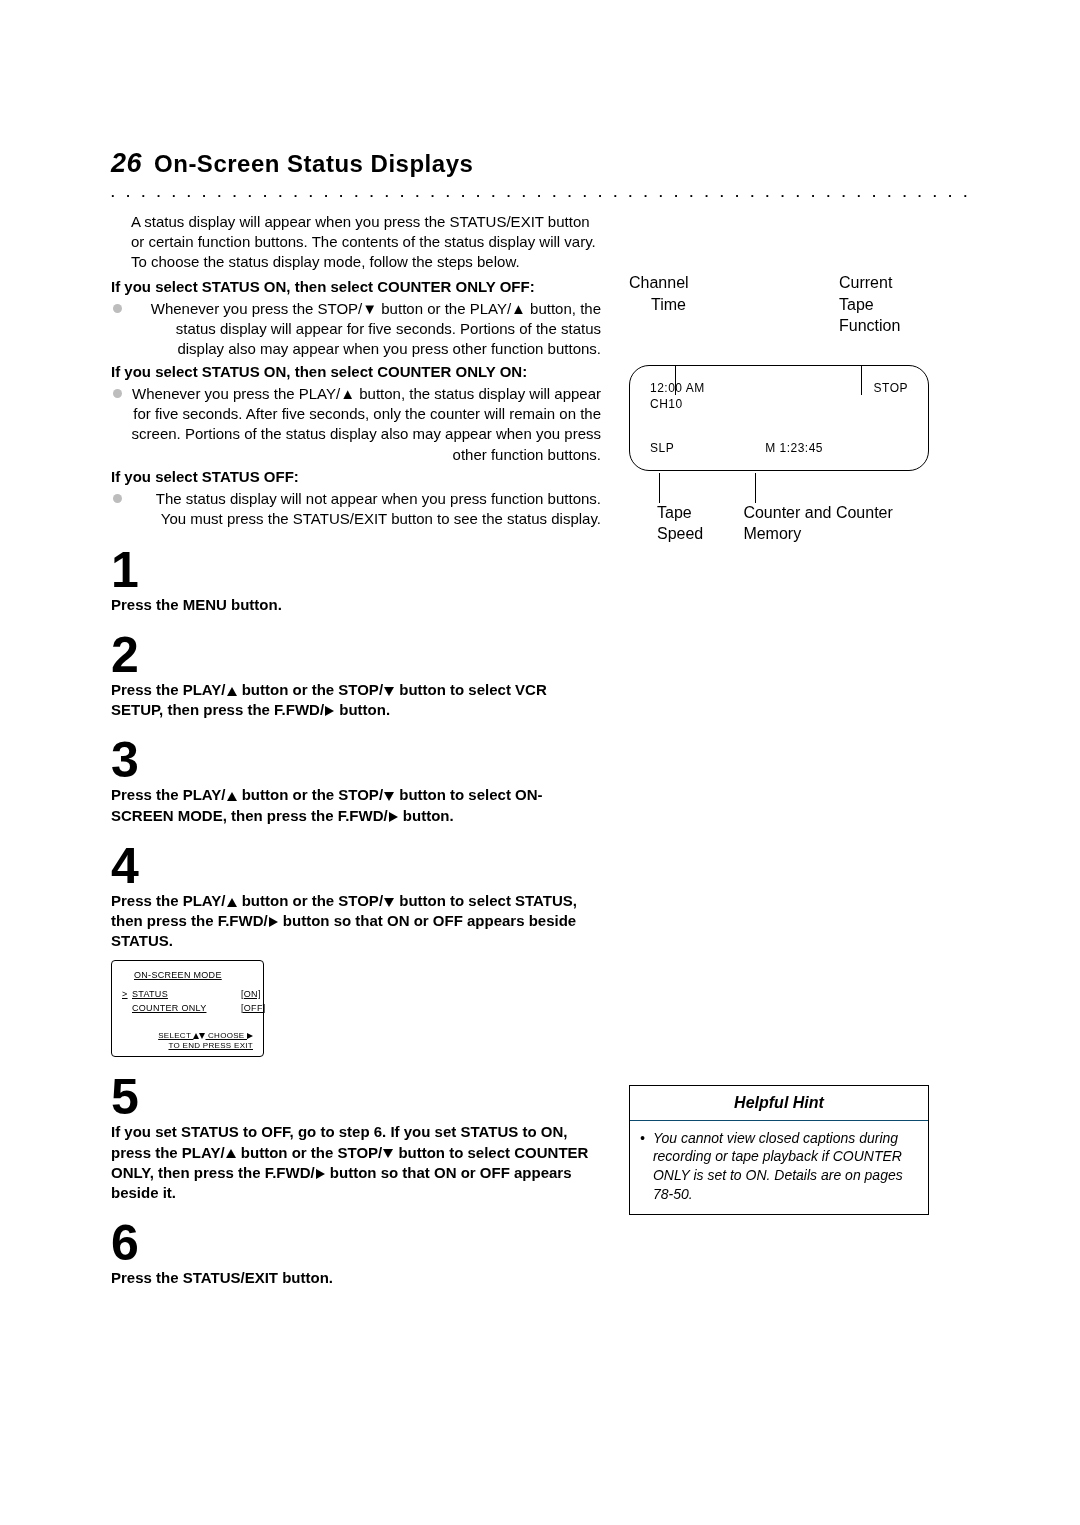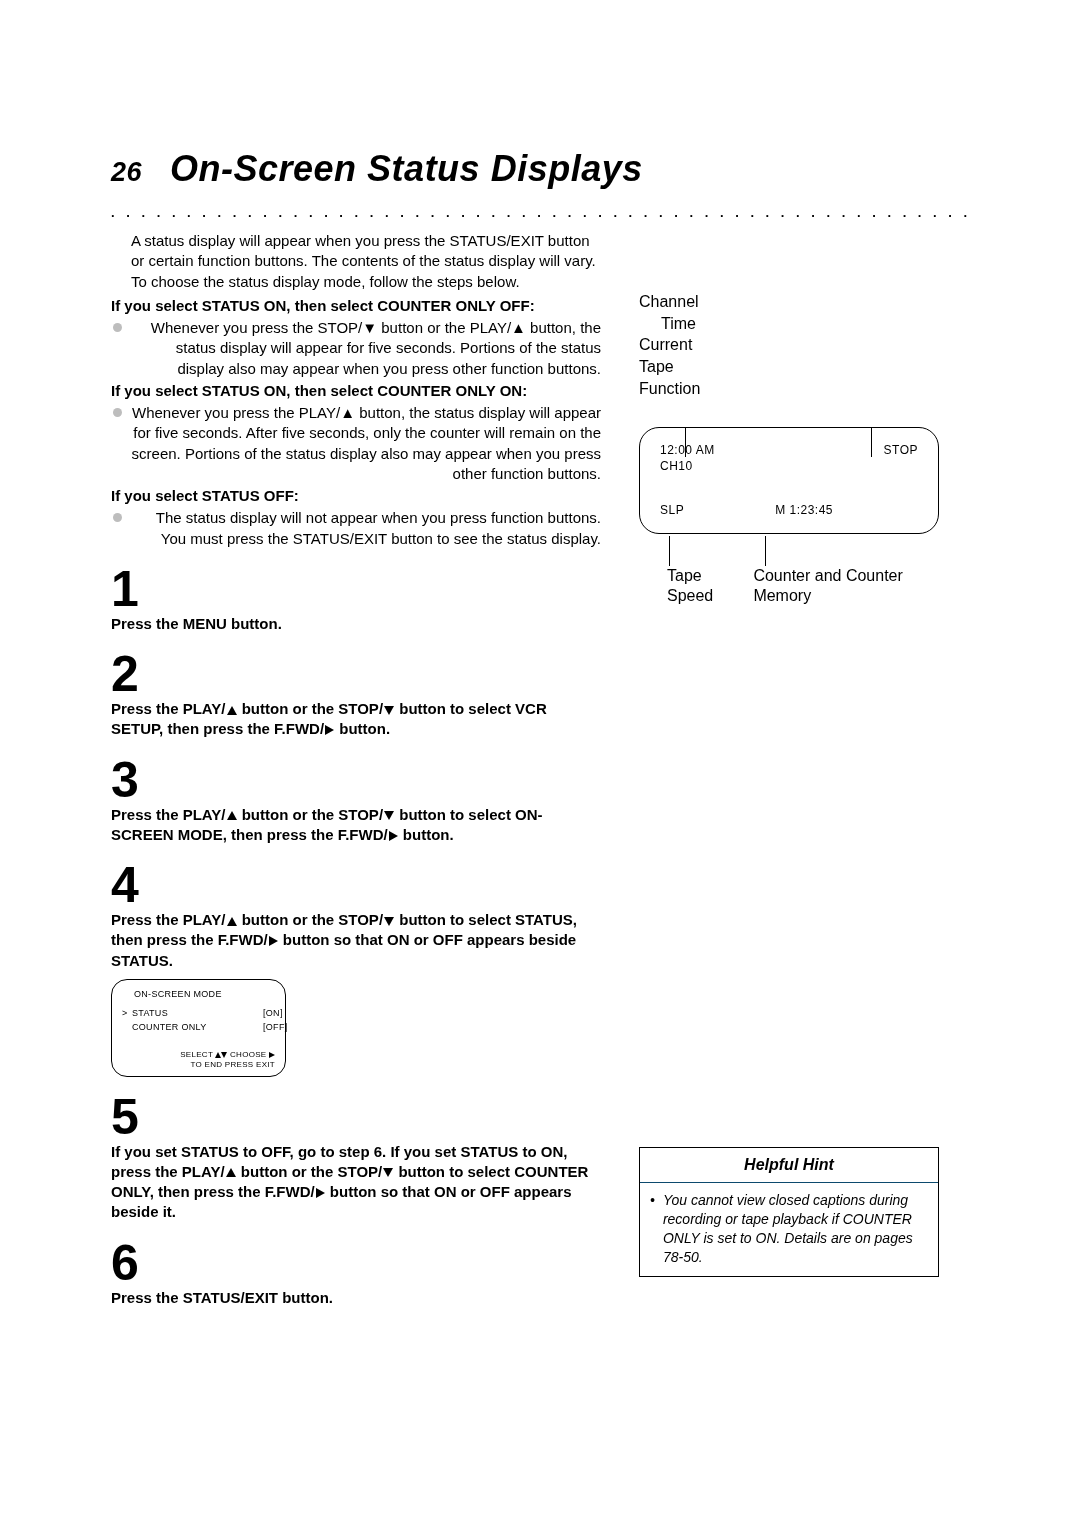--- a/index.html
+++ b/index.html
@@ -8,46 +8,45 @@
       background: #fff;
       width: 1080px;
       padding: 145px 105px 80px 111px;
       color: #000;
       font-size: 15px;
       line-height: 1.35;
     }
     .title-row {
       display: flex;
       align-items: baseline;
-      gap: 28px;
-      margin-bottom: 10px;
+      gap: 12px;
+      margin-bottom: 3px;
     }
     .page-num {
       font-size: 27px;
       font-weight: bold;
       font-style: italic;
       letter-spacing: 0.5px;
     }
     .section-title {
-      font-size: 36px;
-      font-weight: bold;
-      font-style: italic;
+      font-size: 24px;
+      font-weight: bold;
       letter-spacing: 0.5px;
     }
     .dots {
       letter-spacing: 4px;
       font-weight: bold;
       white-space: nowrap;
       overflow: hidden;
       margin-bottom: 10px;
       font-size: 13px;
     }
     .two-col {
       display: flex;
-      gap: 38px;
+      gap: 28px;
     }
     .left-col { flex: 1; max-width: 490px; }
     .right-col { width: 300px; padding-top: 60px; }
     .intro { padding-left: 20px; margin-bottom: 4px; }
     .sub-bold { font-weight: bold; padding-left: 0; margin-top: 2px; margin-bottom: 2px; }
     .bullet-row {
       display: flex;
       align-items: flex-start;
       gap: 6px;
       margin-bottom: 2px;
@@ -77,37 +76,38 @@
     .right-arrow { border-top: 5px solid transparent; border-bottom: 5px solid transparent; border-left: 9px solid #000; }
     .up-arrow-sm, .down-arrow-sm, .right-arrow-sm {
       display: inline-block; width: 0; height: 0; vertical-align: middle;
     }
     .up-arrow-sm { border-left: 3px solid transparent; border-right: 3px solid transparent; border-bottom: 6px solid #000; }
     .down-arrow-sm { border-left: 3px solid transparent; border-right: 3px solid transparent; border-top: 6px solid #000; }
     .right-arrow-sm { border-top: 3px solid transparent; border-bottom: 3px solid transparent; border-left: 6px solid #000; }
     
     .osd-box {
       border: 1px solid #000;
-      border-radius: 16px;
-      width: 175px;
+      border-radius: 4px;
+      width: 153px;
       font-size: 9px;
       margin-top: 8px;
       padding: 8px 10px 6px 10px;
       line-height: 1.5;
       letter-spacing: 0.3px;
+      text-decoration: underline;
     }
     .osd-box .osd-title { margin-left: 12px; margin-bottom: 6px; letter-spacing: 0.3px; }
     .osd-row { display: flex; }
     .osd-row .ind { width: 10px; }
     .osd-row .lbl { flex: 1; }
     .osd-row .val { width: 32px; text-align: left; padding-left: 20px; }
     .osd-foot { margin-top: 16px; font-size: 8px; line-height: 1.2; text-align: right; letter-spacing: 0.3px; }
     
     .diagram-labels-top {
-      display: flex; justify-content: space-between; font-size: 16px; margin-bottom: 2px; flex-direction: column;
+      display: flex; justify-content: space-between; font-size: 16px; margin-bottom: 2px;
     }
     .diagram-labels-top .lab { text-align: center; }
     .status-box {
       border: 1px solid #000; border-radius: 20px;
       padding: 14px 20px 14px 20px;
       font-size: 12px;
       margin-top: 28px;
       position: relative;
       letter-spacing: 0.5px;
     }

